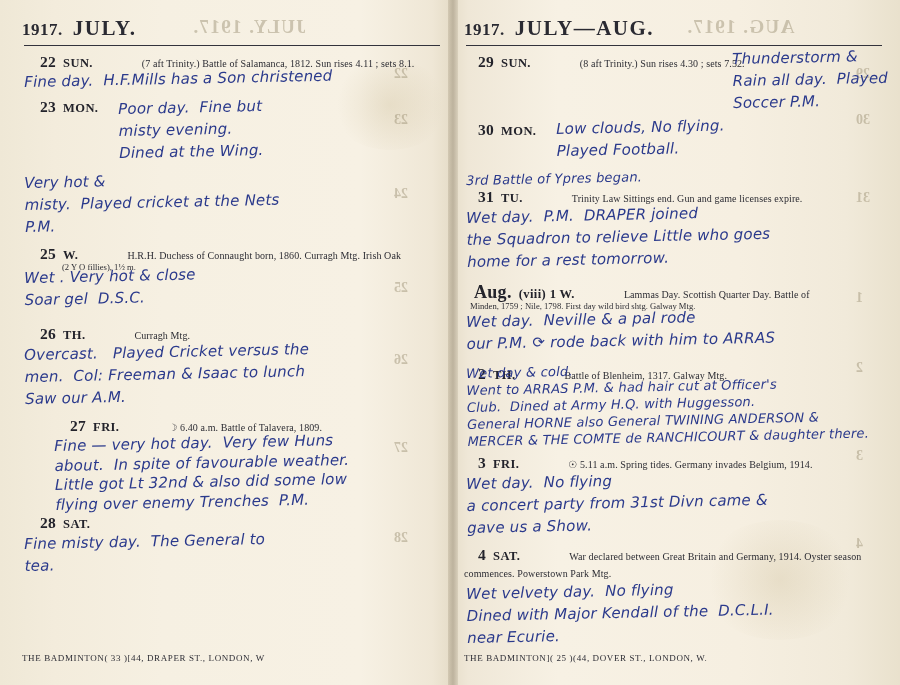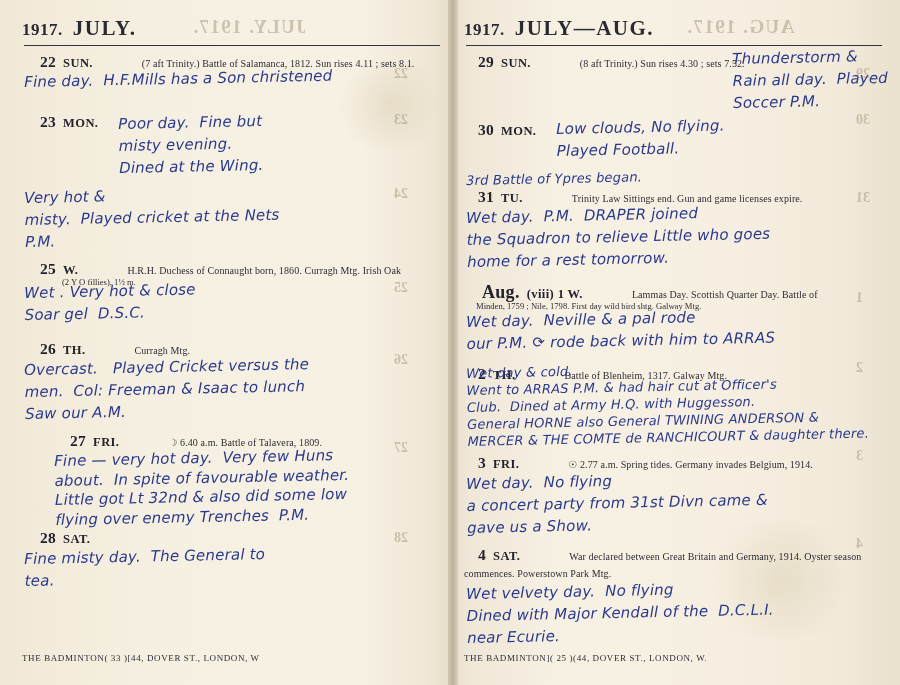--- a/index.html
+++ b/index.html
@@ -173,21 +173,21 @@
 
     <div class="entry" style="margin-top:2px;">
       <div class="entry-head">
         <span class="daynum" style="margin-left:18px;">22</span>
         <span class="dayname">SUN.</span>
         <span class="notes">(7 aft Trinity.)  Battle of Salamanca, 1812.   Sun rises 4.11 ; sets 8.1.</span>
       </div>
       <div class="hand" style="margin-top:1px; margin-left:2px;">Fine day.  H.F.Mills has a Son christened</div>
     </div>
 
-    <div class="entry" style="margin-top:16px;">
+    <div class="entry" style="margin-top:1px;">
       <div class="entry-head">
         <span class="daynum" style="margin-left:18px;">23</span>
         <span class="dayname">MON.</span>
         <span class="hand" style="display:inline; transform:none;"></span>
       </div>
       <div class="hand" style="margin-top:-19px; margin-left:96px;">Poor day.  Fine but
 misty evening.
 Dined at the Wing.</div>
     </div>
 
@@ -236,21 +236,21 @@
         <span class="daynum" style="margin-left:18px;">28</span>
         <span class="dayname">SAT.</span>
       </div>
       <div class="hand" style="margin-top:2px; margin-left:2px;">Fine misty day.  The General to
 tea.</div>
     </div>
 
     <div class="footer">
       <span>THE BADMINTON</span>
       <span class="mid">( 33 )</span>
-      <span>[44, DOVER ST., LONDON, W</span>
+      <span>[44, DRAPER ST., LONDON, W</span>
     </div>
   </div>
 
   <div class="page page-right">
 
     <div class="bleed hdr" style="left:222px; top:16px;">AUG. 1917.</div>
     <div class="bleed num" style="left:392px; top:66px;">29</div>
     <div class="bleed num" style="left:392px; top:112px;">30</div>
     <div class="bleed num" style="left:392px; top:190px;">31</div>
     <div class="bleed num" style="left:392px; top:290px;">1</div>
@@ -290,24 +290,24 @@
         <span class="dayname">TU.</span>
         <span class="notes">Trinity Law Sittings end.  Gun and game licenses expire.</span>
       </div>
       <div class="hand" style="margin-top:2px; margin-left:2px;">Wet day.  P.M.  DRAPER joined
 the Squadron to relieve Little who goes
 home for a rest tomorrow.</div>
     </div>
 
     <div class="entry" style="margin-top:8px;">
       <div class="entry-head">
-        <span class="daynum" style="font-size:18px; margin-left:18px;">Aug.</span>
+        <span class="daynum" style="font-size:18px; margin-left:10px;">Aug.</span>
         <span class="dayname">(viii) 1 W.</span>
         <span class="notes">Lammas Day.  Scottish Quarter Day.   Battle of</span>
-        <span class="notes2" style="margin-left:12px;">Minden, 1759 ;  Nile, 1798.   First day wild bird shtg.  Galway Mtg.</span>
+        <span class="notes2" style="margin-left:6px;">Minden, 1759 ;  Nile, 1798.   First day wild bird shtg.  Galway Mtg.</span>
       </div>
       <div class="hand" style="margin-top:0px; margin-left:2px;">Wet day.  Neville &amp; a pal rode
 our P.M. ⟳ rode back with him to ARRAS</div>
     </div>
 
     <div class="entry" style="margin-top:8px;">
       <div class="entry-head">
         <span class="daynum" style="margin-left:14px;">2</span>
         <span class="dayname">TH.</span>
         <span class="notes">Battle of Blenheim, 1317.   Galway Mtg.</span>
@@ -316,21 +316,21 @@
 Went to ARRAS P.M. &amp; had hair cut at Officer's
 Club.  Dined at Army H.Q. with Huggesson.
 General HORNE also General TWINING ANDERSON &amp;
 MERCER &amp; THE COMTE de RANCHICOURT &amp; daughter there.</div>
     </div>
 
     <div class="entry" style="margin-top:2px;">
       <div class="entry-head">
         <span class="daynum" style="margin-left:14px;">3</span>
         <span class="dayname">FRI.</span>
-        <span class="notes">☉ 2.77 a.m.   Spring tides.   Germany invades Belgium, 1914.</span>
+        <span class="notes">☉ 5.11 a.m.   Spring tides.   Germany invades Belgium, 1914.</span>
       </div>
       <div class="hand" style="margin-top:2px; margin-left:2px;">Wet day.  No flying
 a concert party from 31st Divn came &amp;
 gave us a Show.</div>
     </div>
 
     <div class="entry" style="margin-top:6px;">
       <div class="entry-head">
         <span class="daynum" style="margin-left:14px;">4</span>
         <span class="dayname">SAT.</span>

